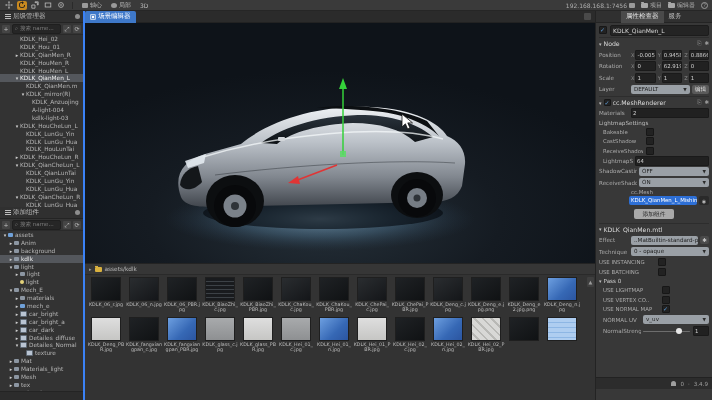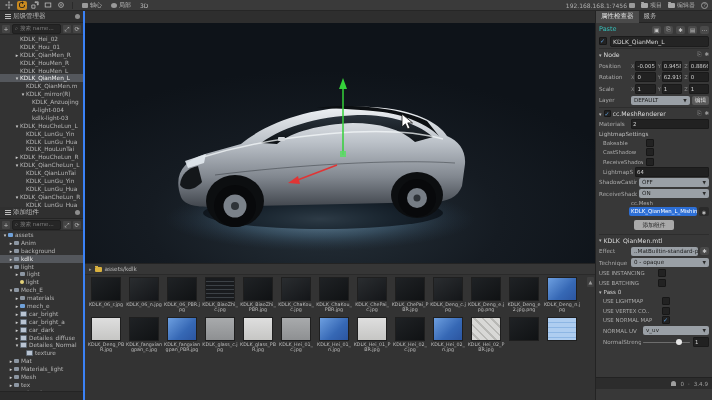--- a/index.html
+++ b/index.html
@@ -19,21 +19,21 @@
   .tb-chip{display:flex;align-items:center;gap:2px;}
   .mini-ico{width:6px;height:5px;background:#9a9a9a;border-radius:1px;display:inline-block;}
   .mini-folder{width:7px;height:5px;background:#a8a8a8;border-radius:1px;position:relative;display:inline-block;}
   .mini-folder:before{content:"";position:absolute;top:-1px;left:0;width:3px;height:1px;background:#a8a8a8;border-radius:1px;}
   .help-circle{width:7px;height:7px;border-radius:50%;border:1px solid #9a9a9a;color:#9a9a9a;
                font-size:5px;display:flex;align-items:center;justify-content:center;box-sizing:border-box;}
   
   .ptabbar{height:12px;background:#303030;border-bottom:1px solid #242424;display:flex;align-items:center;box-sizing:border-box;}
   .ptab{display:flex;align-items:center;gap:2px;padding:0 5px;height:12px;font-size:6.5px;color:#bdbdbd;box-sizing:border-box;}
   .ptab.on-blue{background:#3e78c9;color:#fff;border-radius:2px 2px 0 0;}
-  .ptab.on-gray{background:#4a4a4a;color:#e2e2e2;}
+  .ptab.on-gray{background:#4a4a4a;color:#e2e2e2;margin-left:25px;}
   .list-ico{width:6px;height:5px;display:inline-block;background:
     linear-gradient(#bdbdbd 0 1px,transparent 1px 2px,#bdbdbd 2px 3px,transparent 3px 4px,#bdbdbd 4px 5px);}
   .gear-dot{width:5px;height:5px;border-radius:50%;background:#8e8e8e;margin-left:auto;margin-right:3px;}
   .searchrow{height:11px;display:flex;align-items:center;gap:2px;padding:0 2px;background:#353535;border-bottom:1px solid #2a2a2a;}
   .sq-btn{width:8px;height:8px;background:#454545;border-radius:1px;color:#c0c0c0;font-size:6px;line-height:8px;text-align:center;}
   .searchbox{flex:1;height:8px;background:#262626;border:1px solid #1f1f1f;border-radius:2px;
              display:flex;align-items:center;gap:2px;padding:0 2px;color:#7e7e7e;font-size:5.5px;overflow:hidden;white-space:nowrap;}
   
   .leftcol{left:0;top:11px;width:85px;height:389px;background:#333;border-right:2px solid #3b82f6;box-sizing:border-box;}
   .tree{overflow:hidden;}
@@ -405,20 +405,30 @@
         </div>
         <div class="trow" style="padding-left: 8px;">
           <span class="arr"></span>
           <span class="nico anim"></span>
           <span>animation</span>
         </div>
       </div>
     <div class="assets-footer"></div>
   </div>
 
+  <div class="abs vp-tabbar">
+    <div class="ptab on-blue">
+      <svg width="6" height="6" viewBox="0 0 8 8">
+          <rect x="1" y="1" width="6" height="6" fill="none" stroke="#fff"></rect>
+          <rect x="2.5" y="2.5" width="3" height="3" fill="#fff"></rect>
+        </svg>
+      <span>场景编辑器</span>
+    </div>
+    <div class="vp-opt"></div>
+  </div>
 
   <div class="abs viewport">
     <svg width="510" height="240" viewBox="0 0 510 240">
       <defs>
         <radialGradient id="glow" cx="50%" cy="50%" r="50%">
           <stop offset="0%" stop-color="#a8d4f2" stop-opacity="0.55"></stop>
           <stop offset="55%" stop-color="#6fa7cf" stop-opacity="0.25"></stop>
           <stop offset="100%" stop-color="#3a5c7a" stop-opacity="0"></stop>
         </radialGradient>
         <linearGradient id="bodyg" x1="0" y1="0" x2="0" y2="1">
@@ -588,30 +598,20 @@
   <div class="abs rightcol">
     <div class="ptabbar" id="inspector-tabs">
         <div class="ptab on-gray">
           <span>属性检查器</span>
         </div>
         <div class="ptab">
           <span>服务</span>
         </div>
       </div>
     <div class="insp-body">
-      <div style="display:flex;align-items:center;">
-        <span class="paste-link">Paste</span>
-        <span class="icon-row" style="flex:1">
-          <span class="ibtn">▣</span>
-          <span class="ibtn">⎘</span>
-          <span class="ibtn">✱</span>
-          <span class="ibtn">▤</span>
-          <span class="ibtn">⋯</span>
-        </span>
-      </div>
       <div class="namerow">
         <span class="cbx checked"></span>
         <span class="txtfield">KDLK_QianMen_L</span>
       </div>
 
       <div class="sechdr">
         <span class="arr">▾</span>
         <span>Node</span>
         <span class="hicons">
             <span>⎘</span>

